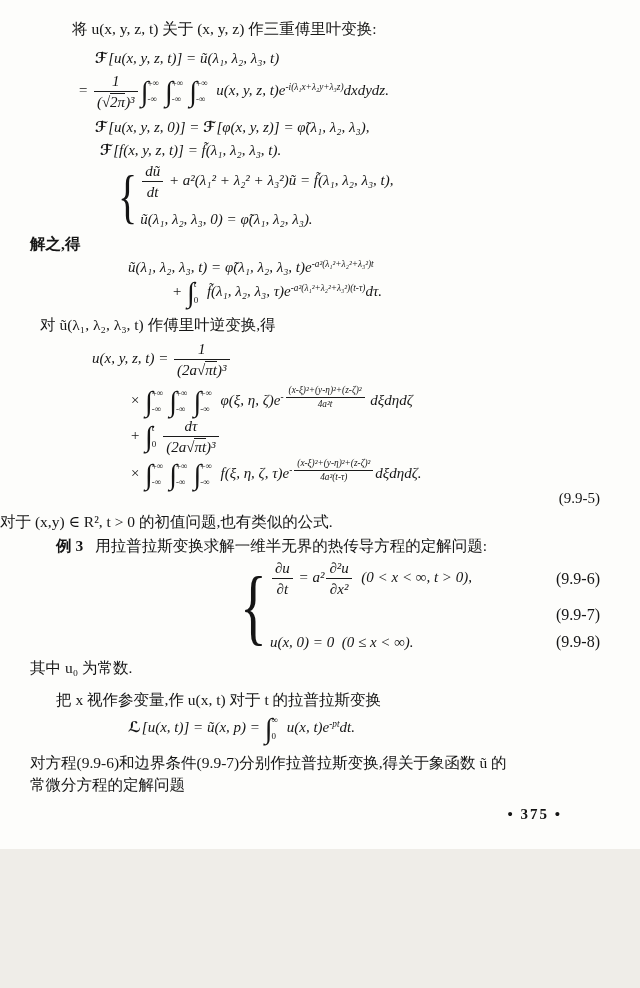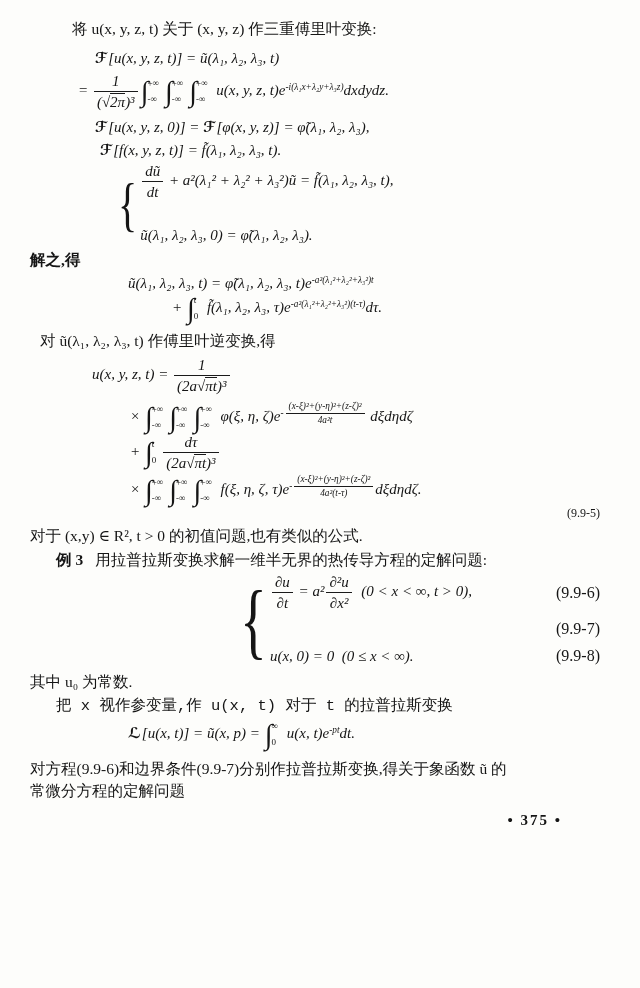--- a/index.html
+++ b/index.html
@@ -4,21 +4,21 @@
 <style>
   * { box-sizing: border-box; }
   html,body { margin:0; padding:0; }
   body {
     width:640px; height:988px;
     background:#efede8;
     font-family:"Liberation Serif","DejaVu Serif",serif;
   }
   .page {
     position:relative;
-    width:640px; height:988px;
+    width:640px; height:849px;
     background:#fdfdfb;
     color:#151515;
     overflow:hidden;
     padding-top:2px;
   }
   .line { white-space:nowrap; }
   .text { font-size:15.5px; line-height:1.42; font-weight:500; }
   .lead { font-weight:bold; margin-right:12px; }
   .math { font-size:15px; font-style:italic; line-height:1.35; }
   
@@ -39,25 +39,25 @@
          vertical-align:middle; font-style:normal; line-height:1; margin:0 2px; }
   .und .ub { font-size:9px; margin-top:1px; }
   .scr { font-family:"DejaVu Sans","Liberation Sans",sans-serif; font-style:italic;
          font-weight:bold; margin-right:1px; }
   
   .sys { display:flex; align-items:center; }
   .brace { font-style:normal; transform:scaleY(1.5); transform-origin:center; margin-right:3px; }
   .rows-2 .brace { font-size:40px; }
   .rows-3 .brace { font-size:56px; }
   .srows { display:flex; flex-direction:column; flex:1; }
-  .rows-2 .srows { gap:24px; }
+  .rows-2 .srows { gap:8px; }
   .rows-3 .srows { gap:8px; }
   .srow { display:flex; align-items:center; }
   .tag { margin-left:auto; font-style:normal; font-size:16px; }
-  .tagline { text-align:right; padding-right:40px; font-size:12px; }
+  .tagline { text-align:right; padding-right:40px; font-size:15px; }
   .pagenum { text-align:right; padding-right:78px; font-size:15px;
              font-weight:bold; letter-spacing:2px; margin-top:10px; }
 </style>
 </head>
 <body>
 
 <div class="page">
   <div>
       <div class="line text" style="margin-top: 16px; margin-left: 72px;"><span>将 u(x, y, z, t) 关于 (x, y, z) 作三重傅里叶变换:</span></div>
       <div class="line math" style="margin-top: 8px; margin-left: 95px;"><span class="scr">ℱ</span>[u(x, y, z, t)] = ũ(λ₁, λ₂, λ₃, t)</div>
@@ -161,21 +161,21 @@
           <span class="isym">∫</span>
           <span class="ilims">
             <span class="iu">+∞</span>
             <span class="il">-∞</span>
           </span>
         </span> f(ξ, η, ζ, τ)e<sup>-<span class="fr">
             <span class="nu">(x-ξ)²+(y-η)²+(z-ζ)²</span>
             <span class="de">4a²(t-τ)</span>
           </span></sup>dξdηdζ.</div>
       <div class="tagline" style="margin-top: 2px;">(9.9-5)</div>
-      <div class="line text" style="margin-top: 4px; margin-left: 30px;"><span>对于 (x,y) ∈ R², t &gt; 0 的初值问题,也有类似的公式.</span></div>
+      <div class="line text" style="margin-top: 4px; "><span>对于 (x,y) ∈ R², t &gt; 0 的初值问题,也有类似的公式.</span></div>
       <div class="line text" style="margin-top: 2px; margin-left: 56px;"><span class="lead">例 3</span><span>用拉普拉斯变换求解一维半无界的热传导方程的定解问题:</span></div>
       <div class="sys rows-3" style="margin-right: 40px; margin-top: 2px; margin-left: 240px;">
         <span class="brace">{</span>
         <div class="srows">
           <div class="srow">
             <span class="math"><span class="fr">
                 <span class="nu">∂u</span>
                 <span class="de">∂t</span>
               </span> = a²<span class="fr">
                 <span class="nu">∂²u</span>
@@ -186,21 +186,21 @@
           <div class="srow">
             <span class="tag">(9.9-7)</span>
           </div>
           <div class="srow">
             <span class="math">u(x, 0) = 0 (0 ≤ x &lt; ∞).</span>
             <span class="tag">(9.9-8)</span>
           </div>
         </div>
       </div>
       <div class="line text" style="margin-top: 4px; margin-left: 30px;"><span>其中 u₀ 为常数.</span></div>
-      <div class="line text" style="margin-top: 2px; margin-left: 56px; font-family: Liberation Mono, monospace;"><span>把 x 视作参变量,作 u(x, t) 对于 t 的拉普拉斯变换</span></div>
+      <div class="line text" style="margin-top: 10px; margin-left: 56px;"><span>把 x 视作参变量,作 u(x, t) 对于 t 的拉普拉斯变换</span></div>
       <div class="line math" style="margin-top: 4px; margin-left: 128px;"><span class="scr">ℒ</span>[u(x, t)] = ũ(x, p) = <span class="int">
           <span class="isym">∫</span>
           <span class="ilims">
             <span class="iu">∞</span>
             <span class="il">0</span>
           </span>
         </span> u(x, t)e<sup>-pt</sup>dt.</div>
       <div class="line text" style="margin-top: 10px; margin-left: 30px;"><span>对方程(9.9-6)和边界条件(9.9-7)分别作拉普拉斯变换,得关于象函数 ũ 的</span></div>
       <div class="line text" style="margin-top: 0px; margin-left: 30px;"><span>常微分方程的定解问题</span></div>
     </div>

